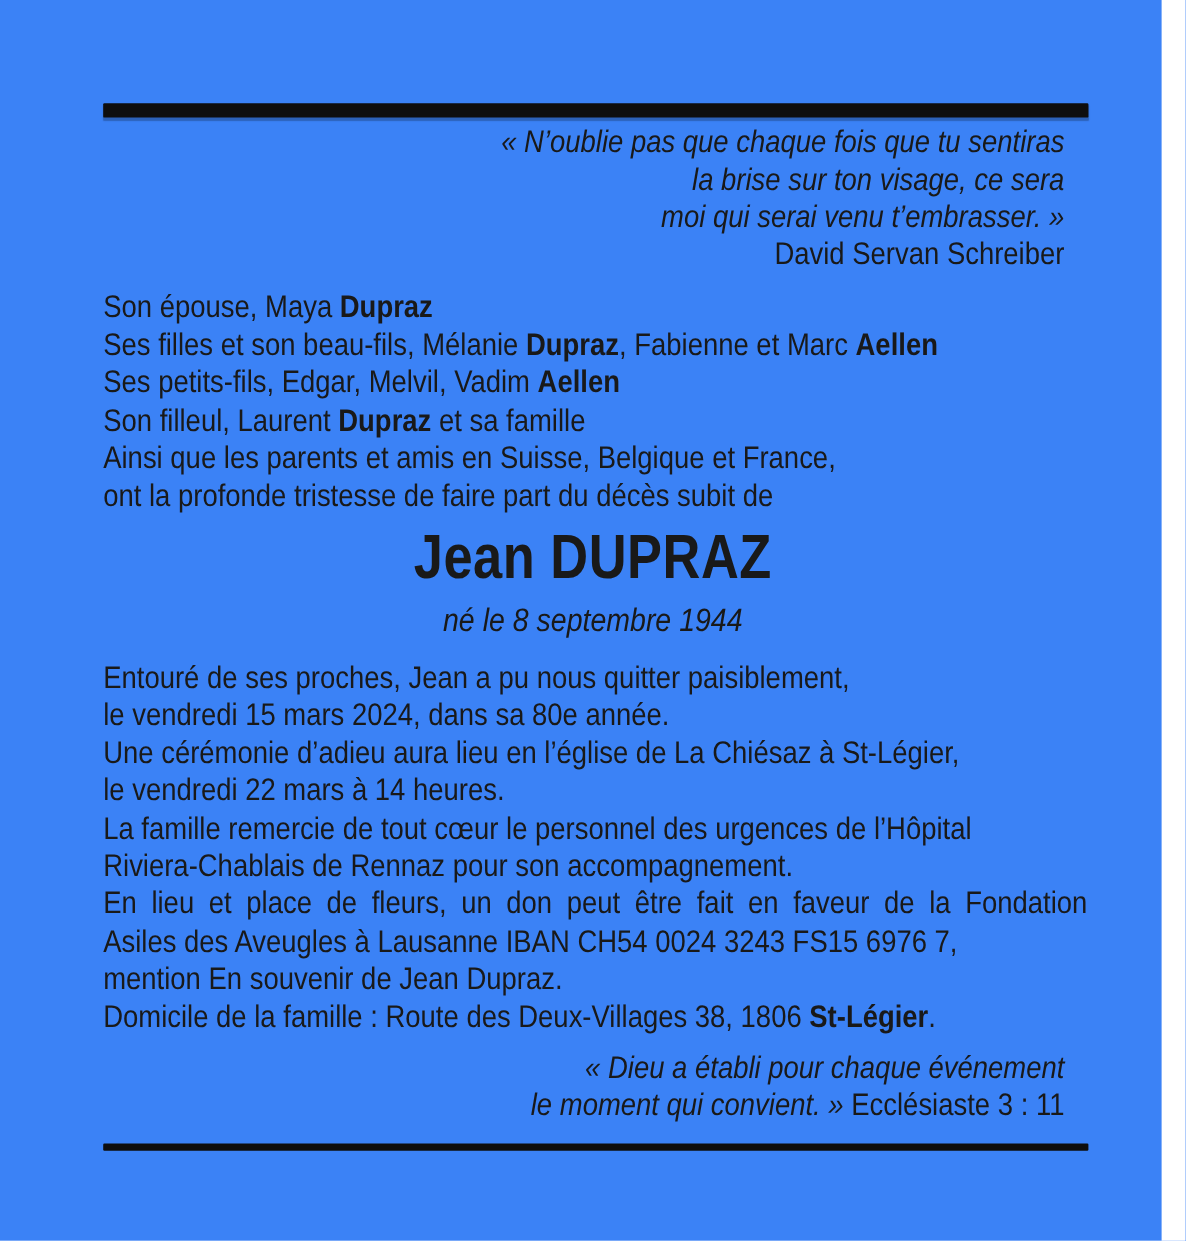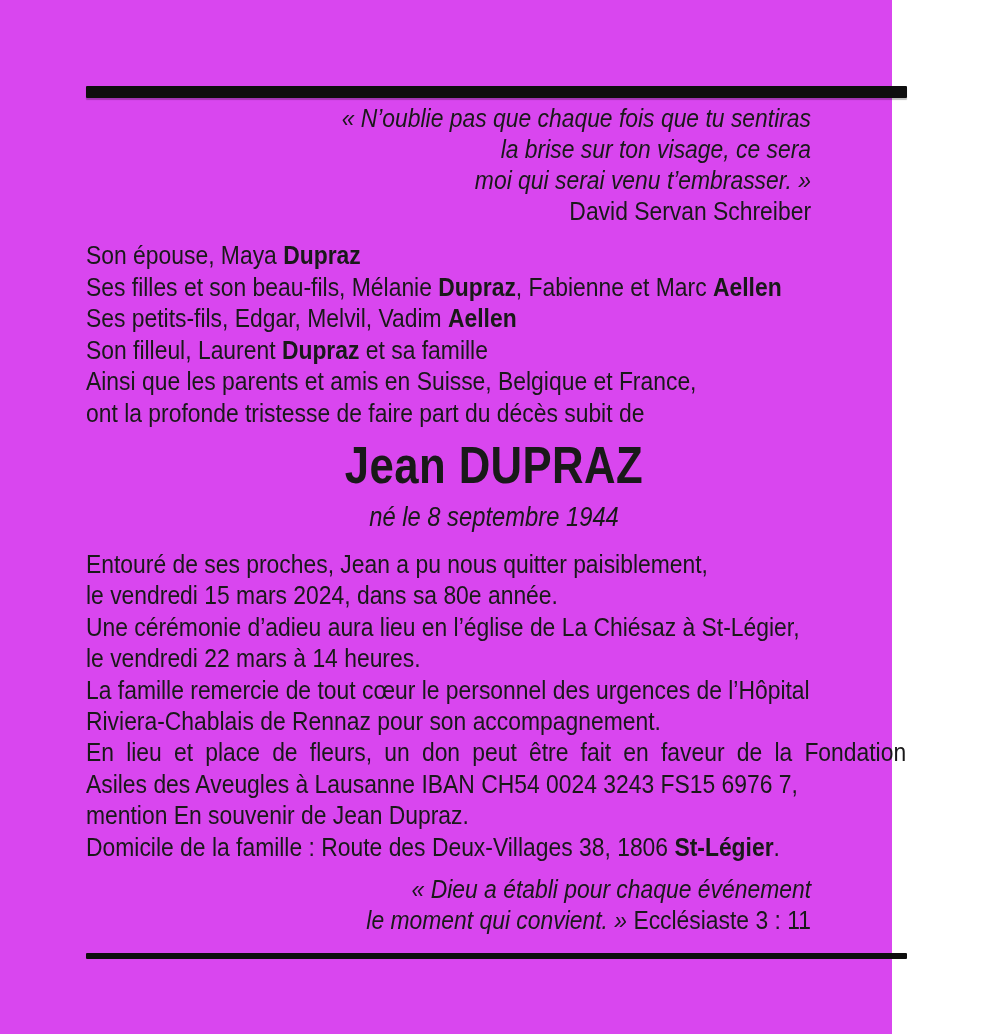--- a/index.html
+++ b/index.html
@@ -12,23 +12,23 @@
     height: 1034px;
     background: #ffffff;
     font-family: "Liberation Sans", sans-serif;
     color: #191919;
     overflow: hidden;
     position: relative;
   }
   .notice {
     position: absolute;
     left: 0; top: 0;
-    width: 892px;
+    width: 968px;
     height: 1034px;
-    background: #d946ef;
+    background: #3b82f6;
   }
   
   .bar {
     position: absolute;
     left: 86px;
     width: 821px;
     background: #0e0e0e;
     border-radius: 1px;
   }
   .bar-top {

